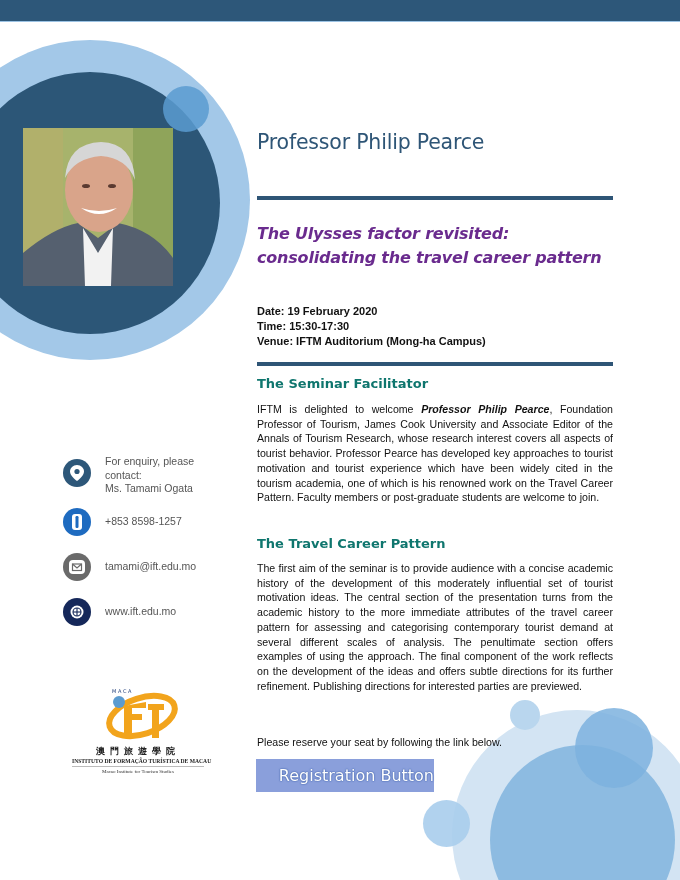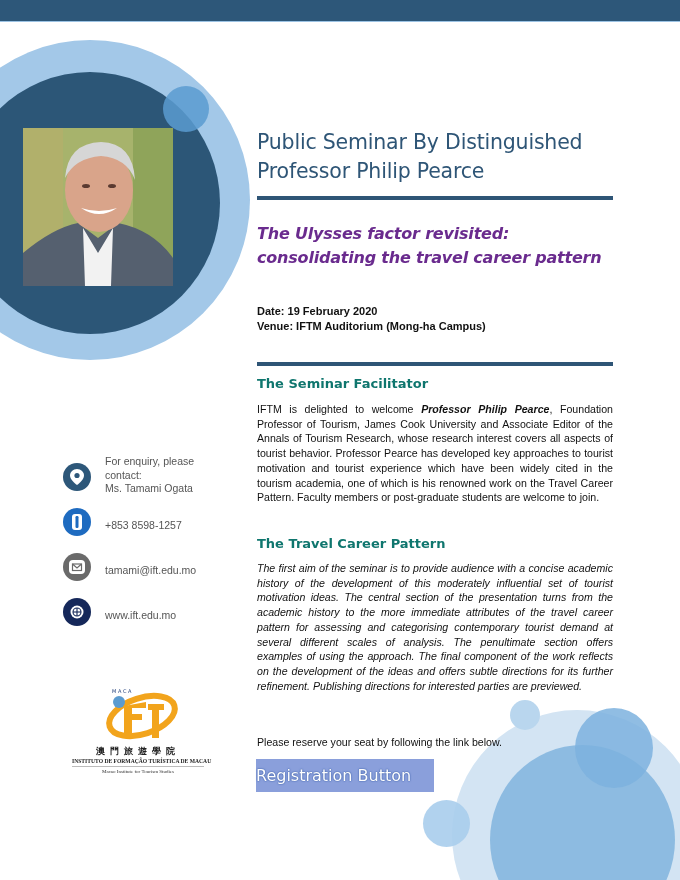--- a/index.html
+++ b/index.html
@@ -34,30 +34,30 @@
   .subtitle { position: absolute; left: 257px; top: 222px; width: 360px; font-family: "DejaVu Sans", sans-serif; font-style: italic; font-weight: bold; font-size: 16px; line-height: 24px; color: #6a2b8e; letter-spacing: -0.2px; }
 
   .event-info { position: absolute; left: 257px; top: 304px; font-size: 11px; line-height: 15px; font-weight: bold; color: #111; }
 
   .section-heading { position: absolute; left: 257px; font-family: "DejaVu Sans", sans-serif; font-size: 13px; font-weight: bold; color: #0f766e; }
   .h-facilitator { top: 376px; }
   .h-tcp { top: 536px; }
 
   .para { position: absolute; left: 257px; width: 356px; font-size: 10.6px; line-height: 14.7px; text-align: justify; color: #111; }
   .p-facilitator { top: 402px; }
-  .p-tcp { top: 561px; font-style: italic; }
+  .p-tcp { top: 561px; }
   .para b i, .para i b { font-weight: bold; font-style: italic; }
 
   .reserve { position: absolute; left: 257px; top: 736px; font-size: 10.6px; color: #111; }
   .reg-btn { position: absolute; left: 256px; top: 759px; width: 178px; height: 33px; background: #8a9fdb; border: none;
              color: #ffffff; font-family: "DejaVu Sans", sans-serif; font-size: 16px; font-weight: normal;
-             text-shadow: 0 0 2px #3a5fa8, 0 0 1px #3a5fa8; cursor: pointer; text-align: left; line-height: 33px; }
+             text-shadow: 0 0 2px #3a5fa8, 0 0 1px #3a5fa8; cursor: pointer; text-align: right; line-height: 33px; }
 
   
-  .contact { position: absolute; left: 63px; display: flex; align-items: center; }
+  .contact { position: absolute; left: 63px; display: flex; align-items: flex-start; }
   .c-icon { width: 28px; height: 28px; border-radius: 50%; display: flex; align-items: center; justify-content: center; flex-shrink: 0; }
   .c-text { margin-left: 14px; font-size: 10.5px; line-height: 13.5px; color: #555; }
   .c1 { top: 455px; }
   .c1 .c-icon { background: #2d5779; margin-top: 4px; }
   .c2 { top: 508px; }
   .c2 .c-icon { background: #1e6bc0; }
   .c2 .c-text, .c3 .c-text, .c4 .c-text { margin-top: 7px; }
   .c3 { top: 553px; }
   .c3 .c-icon { background: #6a6a6a; }
   .c4 { top: 598px; }
@@ -87,32 +87,32 @@
     <path d="M60 100 L75 125 L90 100 L88 158 L62 158 Z" fill="#f2f2f2"></path>
     <ellipse cx="76" cy="62" rx="34" ry="42" fill="#d9a48a"></ellipse>
     <path d="M42 50 Q45 15 78 14 Q110 15 112 52 Q104 30 78 28 Q52 30 42 50 Z" fill="#d6d6d6"></path>
     <path d="M58 80 Q76 92 94 80 Q76 86 58 80 Z" fill="#ffffff"></path>
     <ellipse cx="63" cy="58" rx="4" ry="2" fill="#5a3a30"></ellipse>
     <ellipse cx="89" cy="58" rx="4" ry="2" fill="#5a3a30"></ellipse>
   </svg>
 </div>
 
 <div class="main">
-  <div class="title">Public Seminar By Distinguished</div>
   <div class="title">Professor Philip Pearce</div>
 </div>
 <div class="rule rule1"></div>
 
 <div class="subtitle">
   <div>The Ulysses factor revisited:</div>
   <div>consolidating the travel career pattern</div>
 </div>
 
 <div class="event-info">
   <div>Date: 19 February 2020</div>
+  <div>Time: 15:30-17:30</div>
   <div>Venue: IFTM Auditorium (Mong-ha Campus)</div>
 </div>
 <div class="rule rule2"></div>
 
 <div class="section-heading h-facilitator">The Seminar Facilitator</div>
 <p class="para p-facilitator"><span>IFTM is delighted to welcome </span><b><i>Professor Philip Pearce</i></b><span>, Foundation Professor of Tourism, James Cook University and Associate Editor of the Annals of Tourism Research, whose research interest covers all aspects of tourist behavior. Professor Pearce has developed key approaches to tourist motivation and tourist experience which have been widely cited in the tourism academia, one of which is his renowned work on the Travel Career Pattern. Faculty members or post-graduate students are welcome to join.</span></p>
 
 <div class="section-heading h-tcp">The Travel Career Pattern</div>
 <p class="para p-tcp">The first aim of the seminar is to provide audience with a concise academic history of the development of this moderately influential set of tourist motivation ideas. The central section of the presentation turns from the academic history to the more immediate attributes of the travel career pattern for assessing and categorising contemporary tourist demand at several different scales of analysis. The penultimate section offers examples of using the approach. The final component of the work reflects on the development of the ideas and offers subtle directions for its further refinement. Publishing directions for interested parties are previewed.</p>
 

